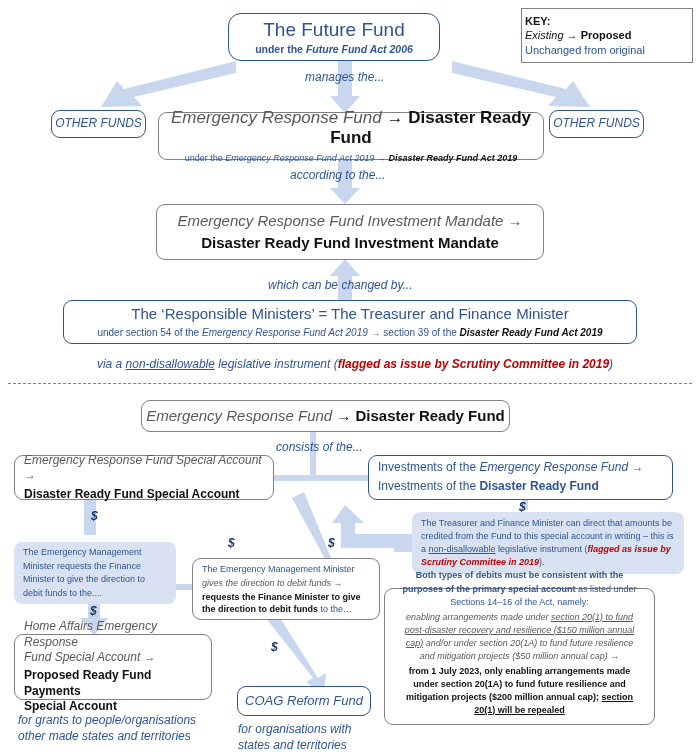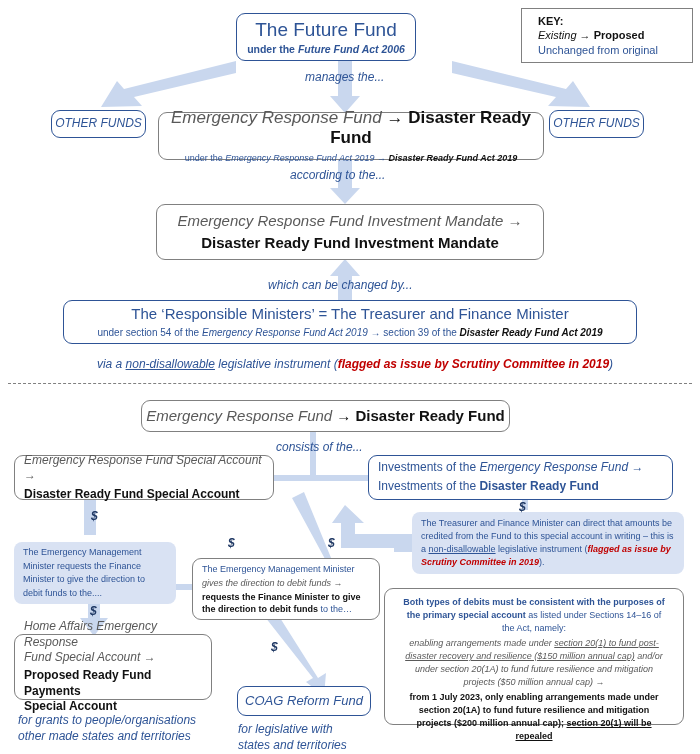--- a/index.html
+++ b/index.html
@@ -82,29 +82,29 @@
       <path d="M88,598 L100,598 L100,618 L108,618 L94,636 L80,618 L88,618 Z"></path>
 
       <path d="M258,608 L270,602 L318,678 L326,673 L324,696 L306,682 L313,678 Z"></path>
 
       <path d="M394,540 L412,540 L412,552 L394,552 Z"></path>
 
       <path d="M362,626 L384,626 L384,638 L362,638 Z" opacity="0"></path>
     </g>
   </svg>
 
-  <div class="box gb left" style="left:521px;top:8px;width:172px;height:55px;border-radius:0;padding:5px 16px;justify-content:flex-start;">
+  <div class="box gb left" style="left:521px;top:8px;width:172px;height:55px;border-radius:0;padding:5px 3px;justify-content:flex-start;">
     <div class="t-sm bd black">KEY:</div>
     <div class="t-sm">
       <span class="it black">Existing</span><span class="black"> → </span><span class="bd black">Proposed</span>
     </div>
     <div class="t-sm blue">Unchanged from original</div>
   </div>
 
-  <div class="box rb" style="left:236px;top:13px;width:180px;height:48px;">
+  <div class="box rb" style="left:228px;top:13px;width:212px;height:48px;border-radius:13px;">
     <div class="t-title">The Future Fund</div>
     <div class="t-sub">
       <span class="bd">under the </span><span class="it bd">Future Fund Act 2006</span>
     </div>
   </div>
 
   <div class="label" style="left:305px;top:70px;">manages the...</div>
 
   <div class="box rb" style="left:51px;top:110px;width:95px;height:28px;">
     <div class="t-12 it blue">OTHER FUNDS</div>
@@ -195,25 +195,25 @@
   <div class="caption" style="left:18px;top:712px;width:210px;">
     <div>for grants to people/organisations</div>
     <div>other made states and territories</div>
   </div>
 
   <div class="box rb" style="left:237px;top:686px;width:134px;height:30px;">
     <div class="t-13 it blue">COAG Reform Fund</div>
   </div>
 
   <div class="caption" style="left:238px;top:721px;width:150px;">
-    <div>for legislative with</div>
+    <div>for organisations with</div>
     <div>states and territories</div>
   </div>
 
-  <div class="box gb" style="left:384px;top:588px;width:300px;height:137px;padding:7px 15px;justify-content:flex-start;">
+  <div class="box gb" style="left:384px;top:588px;width:271px;height:137px;padding:7px 15px;justify-content:flex-end;">
     <div class="t-9" style="line-height:1.45;">
       <span class="bd blue">Both types of debits must be consistent with the purposes of the primary special account</span><span class="blue"> as listed under Sections 14–16 of the Act, namely:</span>
     </div>
     <div class="t-9 it grey" style="line-height:1.45;margin-top:2px;">
       <span>enabling arrangements made under </span><span class="ul">section 20(1) to fund post-disaster recovery and resilience ($150 million annual cap)</span><span> and/or under section 20(1A) to fund future resilience and mitigation projects ($50 million annual cap) →</span>
     </div>
     <div class="t-9 bd black" style="line-height:1.45;margin-top:2px;">
       <span>from 1 July 2023, only enabling arrangements made under section 20(1A) to fund future resilience and mitigation projects ($200 million annual cap); </span><span class="ul">section 20(1) will be repealed</span>
     </div>
   </div>

